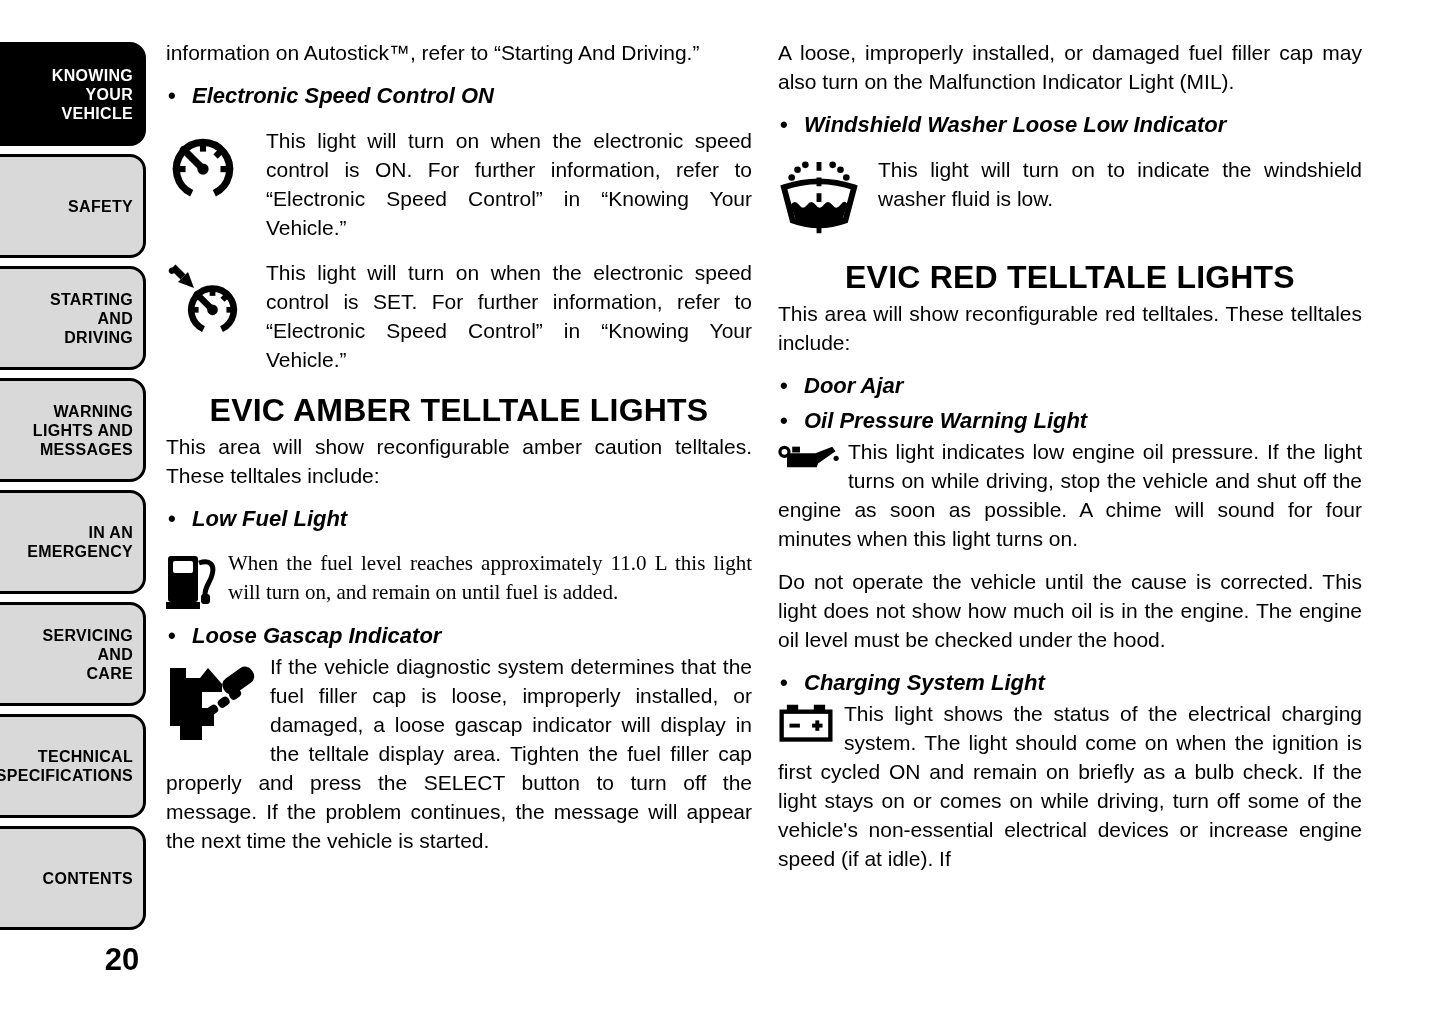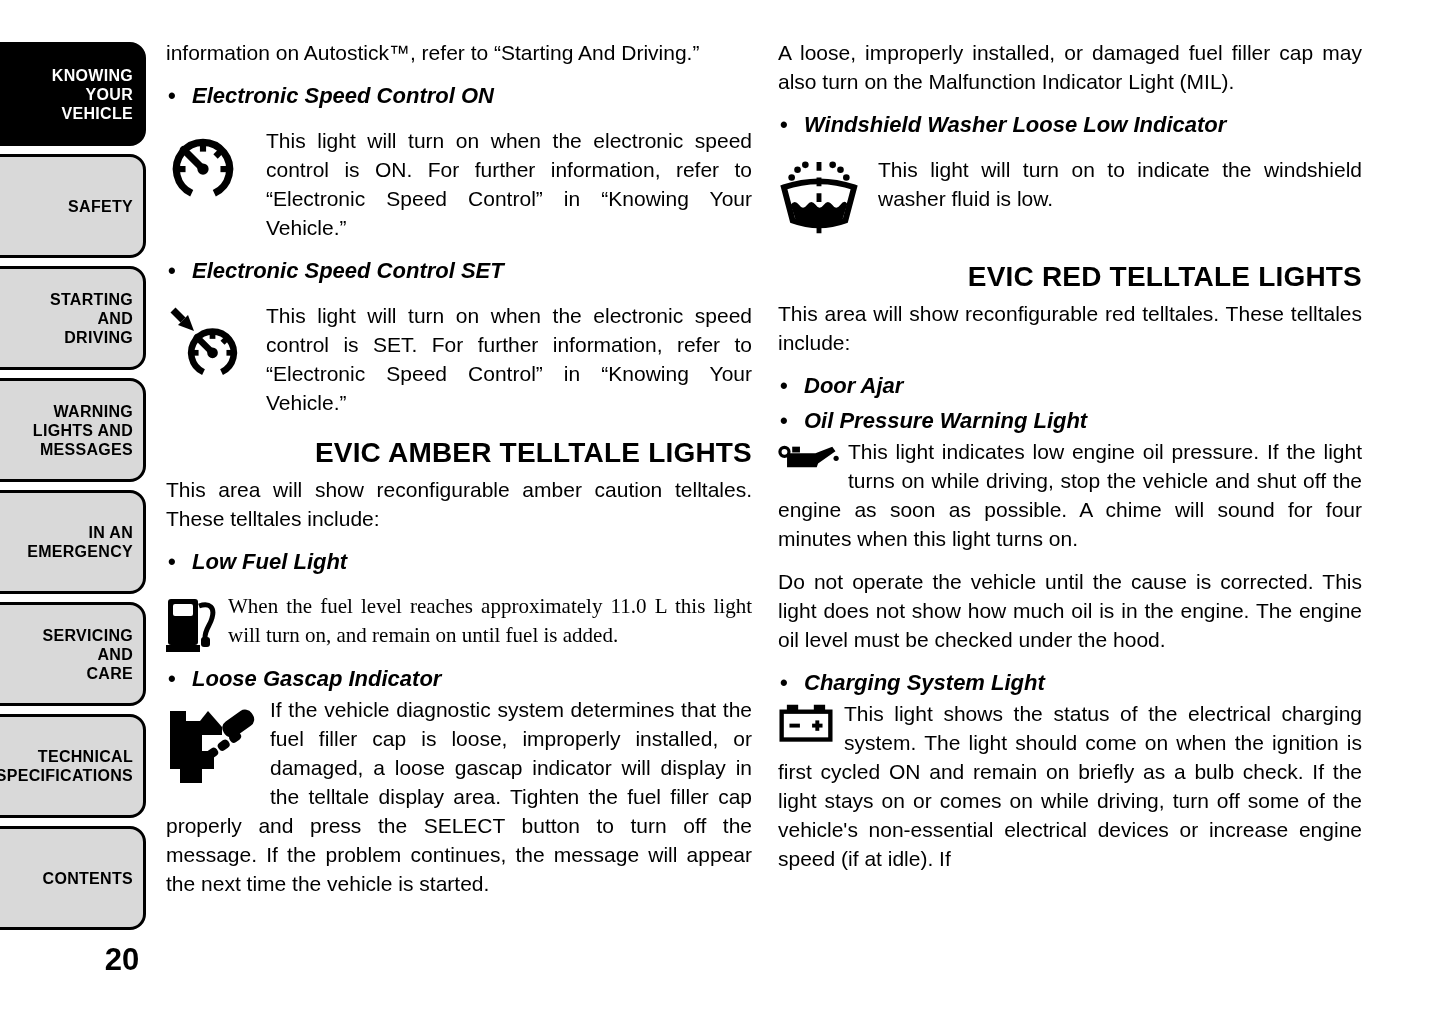--- a/index.html
+++ b/index.html
@@ -21,22 +21,22 @@
   .page-number{
     position:absolute;left:96px;top:942px;width:52px;text-align:center;
     font-size:31px;font-weight:bold;
   }
   
   .col{position:absolute;top:38px;font-size:21px;line-height:29px;}
   .col1{left:166px;width:586px;}
   .col2{left:778px;width:584px;}
   .para{text-align:justify;margin:0 0 14px 0;}
   .section-heading{
-    font-size:28px;font-weight:bold;line-height:32px;
-    margin:20px 0 6px 0;letter-spacing:0.2px;text-align:right;
+    font-size:32px;font-weight:bold;line-height:32px;
+    margin:20px 0 6px 0;letter-spacing:0.2px;text-align:center;
   }
   .bullet-line{position:relative;padding-left:26px;margin:6px 0 2px 0;
     font-weight:bold;font-style:italic;font-size:22px;line-height:29px;}
   .bullet-dot{position:absolute;left:2px;top:0;font-style:normal;}
   
   .iconpara{position:relative;text-align:justify;margin:16px 0 14px 0;}
   .ind-100{margin-left:100px;}
   .ind-62{margin-left:62px;font-family:Liberation Serif, serif;}
   .abs-icon{position:absolute;top:2px;}
   .at--100{left:-100px;}
@@ -98,21 +98,20 @@
           </g>
           <line x1="36" y1="40" x2="17" y2="21" stroke="#000" stroke-width="7" stroke-linecap="round"></line>
           <circle cx="36" cy="40" r="5.5" fill="#000"></circle>
         </svg>
       </span>
       <span>This light will turn on when the electronic speed control is ON. For further information, refer to “Electronic Speed Control” in “Knowing Your Vehicle.”</span>
     </div>
 
     <div class="bullet-line">
       <span class="bullet-dot">•</span>
-      <span>Electronic Speed Control SET</span>
     </div>
     <div class="iconpara ind-100">
       <span class="abs-icon at--100">
         <svg width="78" height="80" viewBox="0 0 78 80">
           <line x1="7" y1="7" x2="17" y2="17" stroke="#000" stroke-width="7"></line>
           <polygon points="12,22 22,12 28,28" fill="#000"></polygon>
           <g transform="translate(17,17) scale(0.82)">
             <path d="M 25 63.6 A 26 26 0 1 1 47 63.6" fill="none" stroke="#000" stroke-width="8"></path>
             <g stroke="#000" stroke-width="7">
               <line x1="10" y1="40" x2="19" y2="40"></line>

